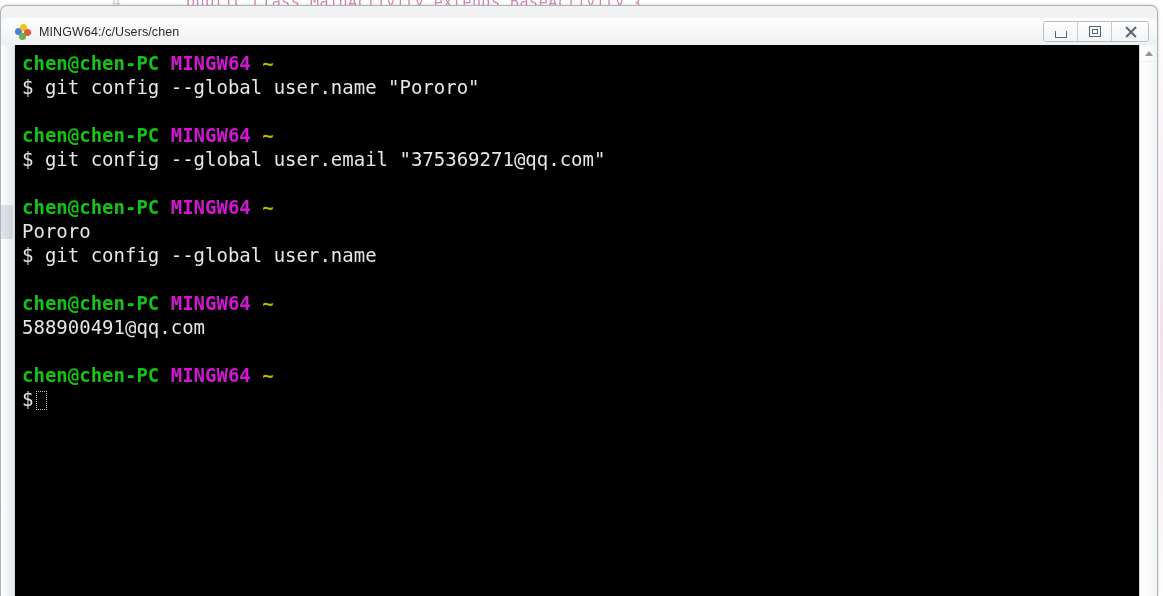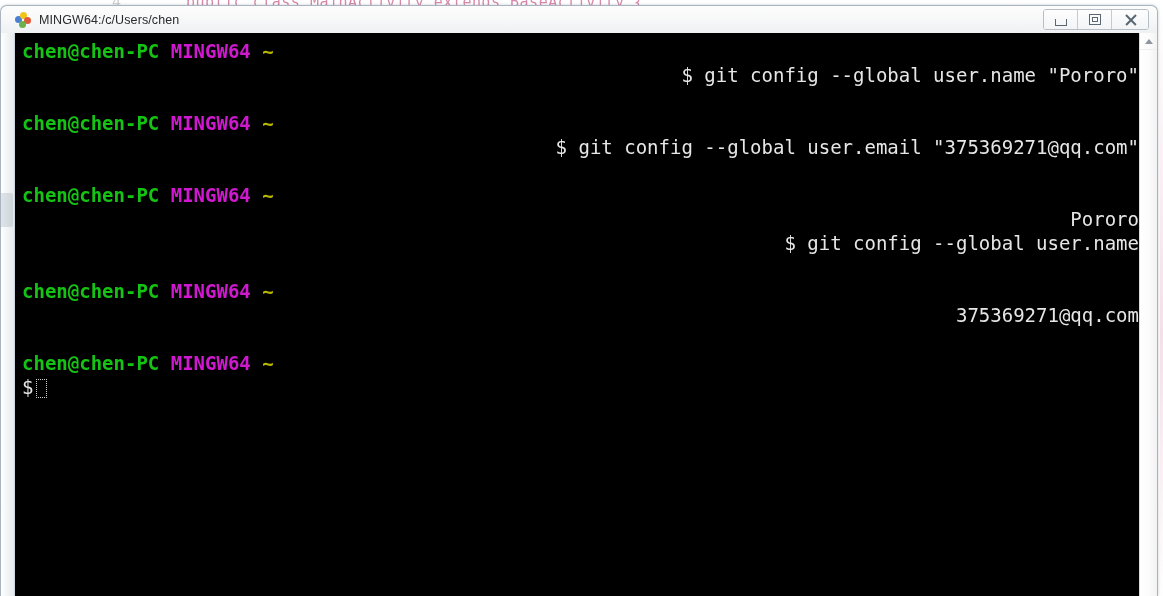--- a/index.html
+++ b/index.html
@@ -59,21 +59,21 @@
     overflow:hidden;
   }
 
   
   #title-bar {
     position:relative;
     height:27px;
     background:linear-gradient(180deg,#fdfdfd 0%, #f6f7f8 55%, #eef0f2 100%);
     border-top-left-radius:6px;
     border-top-right-radius:6px;
-    display:flex; align-items:center;
+    display:flex; align-items:center;margin-top:12px;
   }
   #app-icon {
     position:relative;
     width:16px; height:16px;
     margin-left:14px; margin-right:8px;
     flex:0 0 auto;
   }
   #app-icon i {
     position:absolute; width:7px; height:7px; border-radius:50%;
     display:block;
@@ -165,21 +165,21 @@
     font-family:"DejaVu Sans Mono", monospace;
     font-size:19px;
     line-height:24px;
     color:#e8e8e8;
   }
   #terminal .line { white-space:pre; height:24px; }
   #terminal .blank { height:24px; }
   .c-user { color:#15c315; font-weight:bold; }
   .c-host { color:#d018d0; font-weight:bold; }
   .c-path { color:#b8b800; font-weight:bold; }
-  .c-out  { color:#e6e6e6;text-align:right; }
+  .c-out  { color:#e6e6e6; }
   .cursor-box {
     display:inline-block;
     width:11px; height:19px;
     vertical-align:-4px;
     margin-left:3px;
     border:1px dotted #cfcfcf;
     background:transparent;
   }
 
   
@@ -257,21 +257,21 @@
         <div class="line"><span class="c-user">chen@chen-PC</span> <span class="c-host">MINGW64</span> <span class="c-path">~</span></div>
         <div class="line c-out">$ git config --global user.email "375369271@qq.com"</div>
         <div class="blank"></div>
 
         <div class="line"><span class="c-user">chen@chen-PC</span> <span class="c-host">MINGW64</span> <span class="c-path">~</span></div>
         <div class="line c-out">Pororo</div>
         <div class="line c-out">$ git config --global user.name</div>
         <div class="blank"></div>
 
         <div class="line"><span class="c-user">chen@chen-PC</span> <span class="c-host">MINGW64</span> <span class="c-path">~</span></div>
-        <div class="line c-out">375369271@qq.com</div>
+        <div class="line c-out">588900491@qq.com</div>
         <div class="blank"></div>
 
         <div class="line"><span class="c-user">chen@chen-PC</span> <span class="c-host">MINGW64</span> <span class="c-path">~</span></div>
         <div class="line"><span class="c-out">$</span><span class="cursor-box"></span></div>
 
       </div>
 
       <div id="scrollbar">
         <div id="sb-up">
           <span class="sb-arrow-up"></span>

